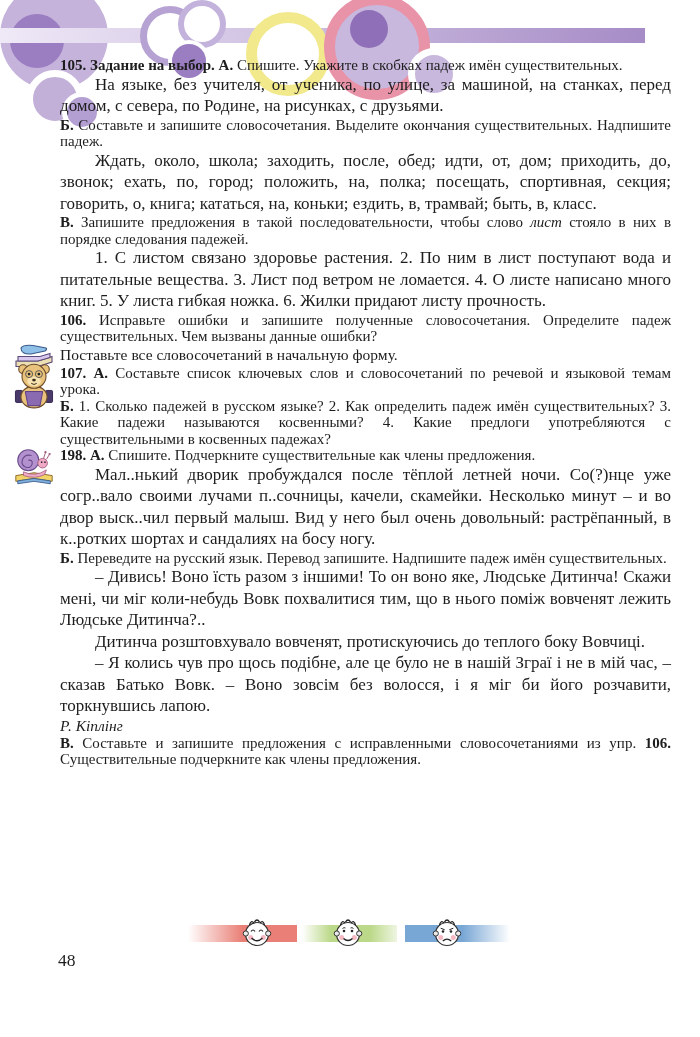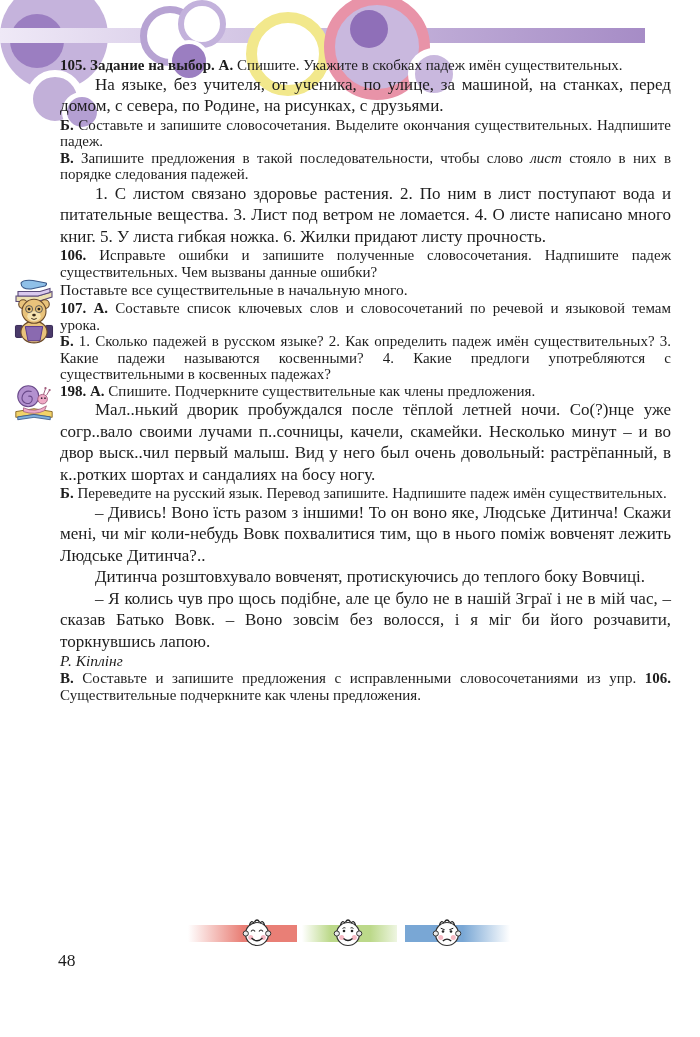--- a/index.html
+++ b/index.html
@@ -69,30 +69,31 @@
     <div class="deco circle-pink-inner"></div>
     <div class="deco ring-white-a"></div>
     <div class="deco ring-white-b"></div>
     <div class="deco ring-white-c"></div>
   </div>
 
   <main class="content" id="content">
       <p class="block instruction"><span class="b">105. Задание на выбор. А. </span><span>Спишите. Укажите в скобках падеж имён существительных.</span></p>
       <p class="block body"><span>На языке, без учителя, от ученика, по улице, за машиной, на станках, перед домом, с севера, по Родине, на рисунках, с друзьями.</span></p>
       <p class="block instruction"><span class="b">Б. </span><span>Составьте и запишите словосочетания. Выделите окончания существительных. Надпишите падеж.</span></p>
+      <p class="block body"><span>Ждать, около, школа; заходить, после, обед; идти, от, дом; приходить, до, звонок; ехать, по, город; положить, на, полка; посещать, спортивная, секция; говорить, о, книга; кататься, на, коньки; ездить, в, трамвай; быть, в, класс.</span></p>
       <p class="block instruction"><span class="b">В. </span><span>Запишите предложения в такой последовательности, чтобы слово </span><span class="i">лист</span><span> стояло в них в порядке следования падежей.</span></p>
       <p class="block body"><span>1. С листом связано здоровье растения. 2. По ним в лист поступают вода и питательные вещества. 3. Лист под ветром не ломается. 4. О листе написано много книг. 5. У листа гибкая ножка. 6. Жилки придают листу прочность.</span></p>
-      <p class="block instruction"><span class="b">106. </span><span>Исправьте ошибки и запишите полученные словосочетания. Надпишите падеж существительных. Чем вызваны данные ошибки?</span></p>
+      <p class="block instruction"><span class="b">106. </span><span>Исправьте ошибки и запишите полученные словосочетания. Определите падеж существительных. Чем вызваны данные ошибки?</span></p>
       <p class="block task"><span class="gutter-icon">
           <svg viewBox="0 0 44 30">
       <path d="M4 20 L26 20 L40 15.5 L40 21 L26 25.5 L4 25.5 Z" fill="#ece0b2" stroke="#5a4a7a" stroke-width="1.1"></path>
       <path d="M6 15.5 L28 15.5 L38 12.5 L38 16.5 L26 20 L6 20 Z" fill="#d9c9ee" stroke="#5a4a7a" stroke-width="1.1"></path>
       <path d="M9 7 Q11 3.5 21 4.5 L34 7 Q35.5 8 33 10 L19 13 Q9 13.5 9 7 Z" fill="#8fc0e8" stroke="#3a5a8a" stroke-width="1.1"></path>
     </svg>
-        </span><span>Поставьте все существительные в начальную много.</span></p>
+        </span><span>Поставьте все словосочетаний в начальную форму.</span></p>
       <p class="block instruction"><span class="gutter-icon">
           <svg viewBox="0 0 36 44">
       <rect x="1" y="27" width="6.5" height="11" rx="1" fill="#4a3a6a" stroke="#2a1a4a" stroke-width="0.8"></rect>
       <rect x="28.5" y="27" width="6.5" height="11" rx="1" fill="#4a3a6a" stroke="#2a1a4a" stroke-width="0.8"></rect>
       <ellipse cx="18" cy="33" rx="12" ry="10" fill="#e9c37b" stroke="#6a4a2a" stroke-width="1"></ellipse>
       <path d="M10 28 L26 28 L23.5 41 L12.5 41 Z" fill="#8a6ab0" stroke="#5a3a8a" stroke-width="0.9"></path>
       <circle cx="8" cy="7.5" r="4" fill="#e9c37b" stroke="#6a4a2a" stroke-width="1"></circle>
       <circle cx="28" cy="7.5" r="4" fill="#e9c37b" stroke="#6a4a2a" stroke-width="1"></circle>
       <circle cx="18" cy="14" r="11" fill="#e9c37b" stroke="#6a4a2a" stroke-width="1"></circle>
       <ellipse cx="18" cy="18.5" rx="6.2" ry="4.6" fill="#f6e3b0"></ellipse>

